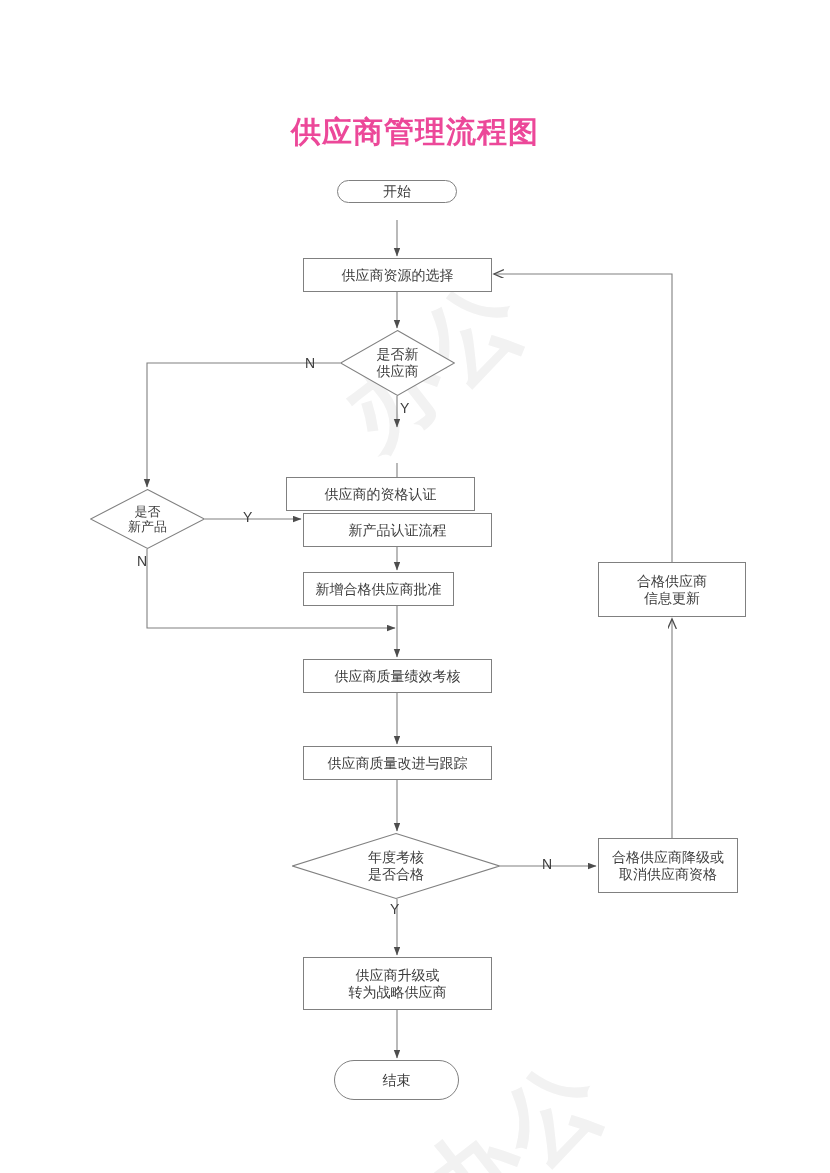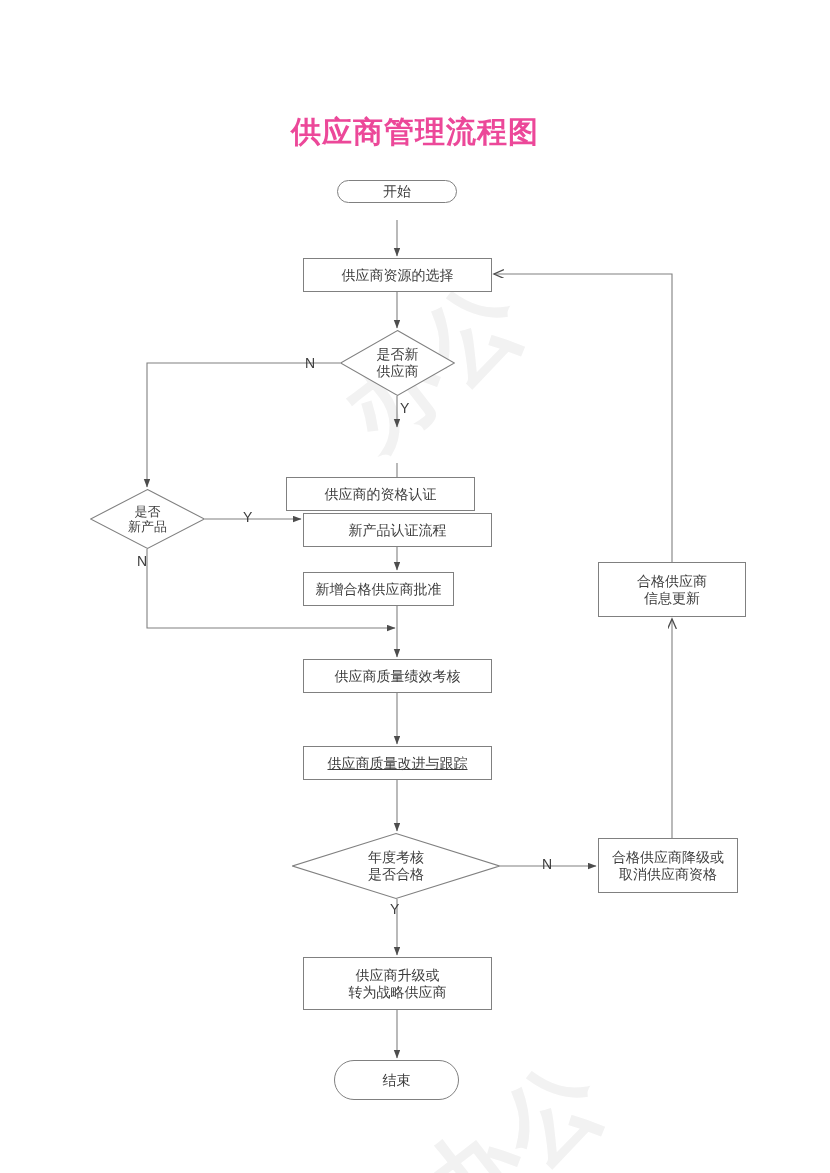--- a/index.html
+++ b/index.html
@@ -195,21 +195,21 @@
   </div>
 
   <div class="node process" style="left:303px; top:572px; width:151px; height:34px;">
     <span class="txt">新增合格供应商批准</span>
   </div>
 
   <div class="node process" style="left:303px; top:659px; width:189px; height:34px;">
     <span class="txt">供应商质量绩效考核</span>
   </div>
 
-  <div class="node process" style="left:303px; top:746px; width:189px; height:34px;text-decoration:underline;">
+  <div class="node process" style="left:303px; top:746px; width:189px; height:34px;">
     <span class="txt">供应商质量改进与跟踪</span>
   </div>
 
   <div class="node decision" style="left:292px; top:833px; width:208px; height:66px;">
     <svg class="diamond-svg" width="208" height="66" viewBox="0 0 208 66">
       <polygon points="104,0.6 207.4,33 104,65.4 0.6,33" fill="#ffffff" stroke="#808080" stroke-width="1.1"></polygon>
     </svg>
     <span class="txt">年度考核
 是否合格</span>
   </div>

